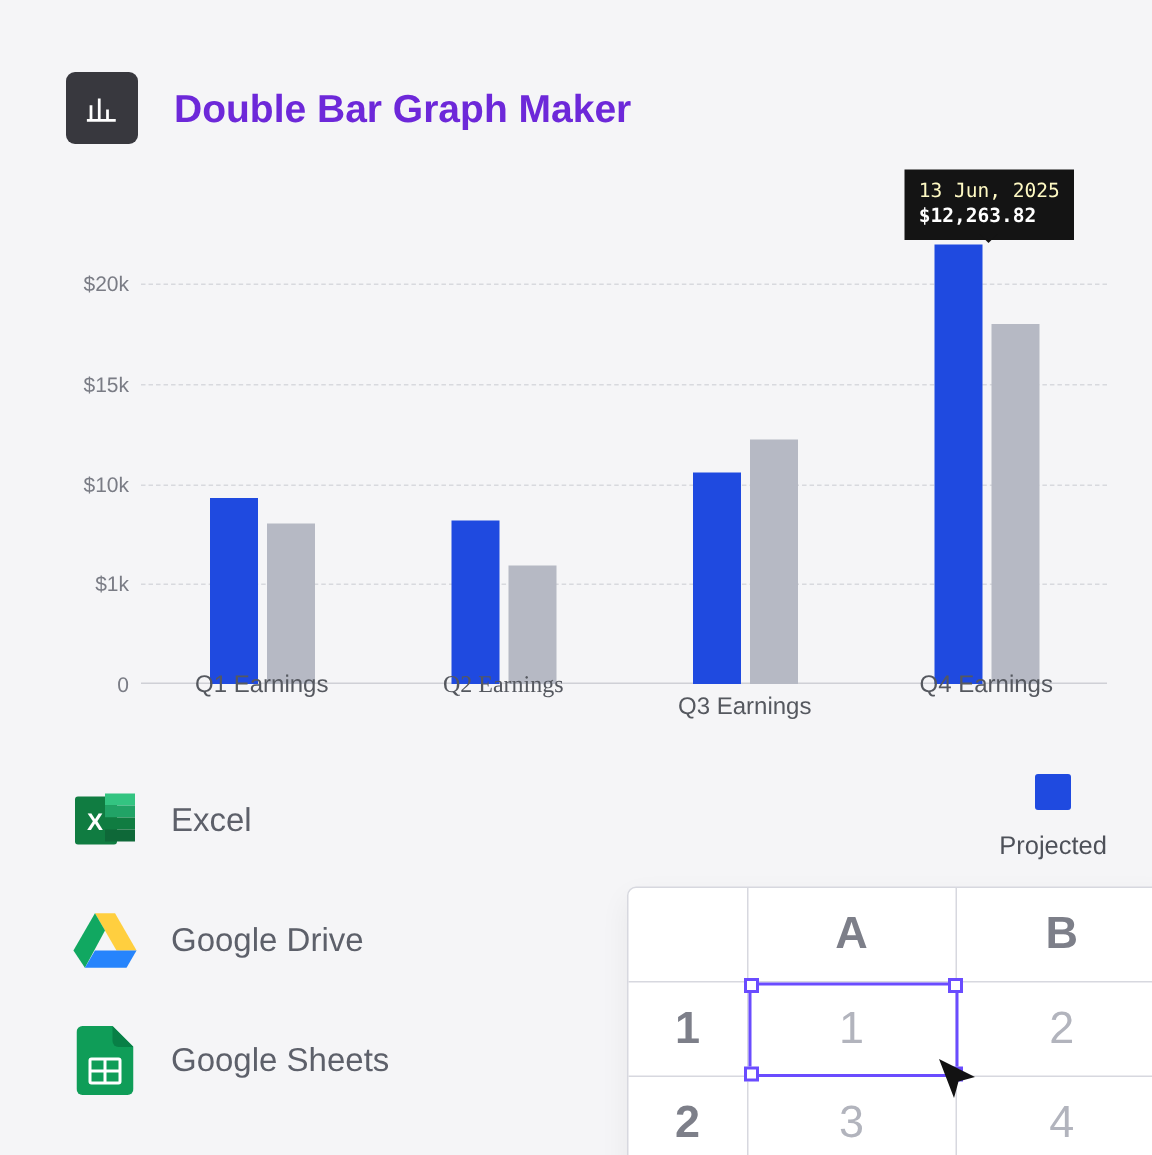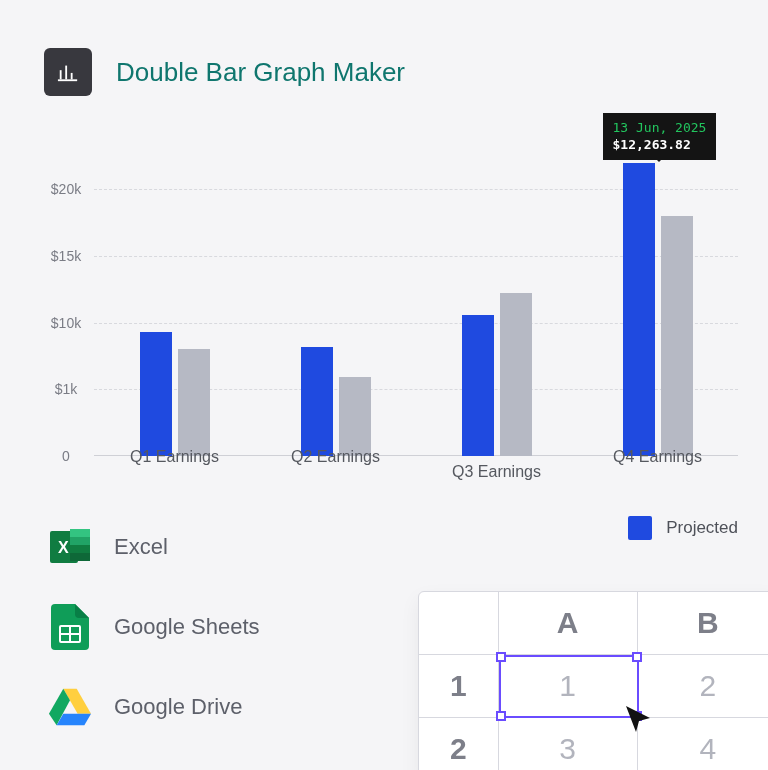--- a/index.html
+++ b/index.html
@@ -25,22 +25,22 @@
     height: 48px;
     background: #38383e;
     border-radius: 6px;
     display: flex;
     align-items: center;
     justify-content: center;
   }
   .chart-icon svg { width: 22px; height: 22px; }
   .title {
     font-size: 26px;
-    color: #0f766e;
-    font-weight: 400;
+    color: #6d28d9;
+    font-weight: 700;
   }
 
   
   .chart-wrap {
     position: relative;
     margin: 0 20px 0 44px;
     height: 400px;
   }
   .plot-area {
     position: absolute;
@@ -51,21 +51,21 @@
   }
   .grid-line {
     position: absolute;
     left: 0; right: 0;
     border-top: 1.5px dashed #d8d9de;
   }
   .y-tick {
     position: absolute;
     left: -48px;
     width: 40px;
-    text-align: center;
+    text-align: right;
     font-size: 14px;
     color: #7a7c85;
     transform: translateY(-50%);
   }
   .axis-line {
     position: absolute;
     left: 0; right: 0; bottom: 0;
     border-top: 1.5px solid #cfd0d6;
   }
   .bar {
@@ -92,21 +92,21 @@
   .tooltip {
     position: absolute;
     background: #141414;
     color: #fff;
     font-family: "Menlo", "Consolas", monospace;
     font-size: 13px;
     padding: 6px 10px;
     line-height: 1.35;
     white-space: nowrap;
   }
-  .tooltip .date { color: #22c55e; }
+  .tooltip .date { color: #fef9c3; }
   .tooltip .val  { color: #fff; font-weight: 600; }
   .tooltip::after {
     content: "";
     position: absolute;
     bottom: -8px;
     left: 50%;
     margin-left: -6px;
     border: 6px solid transparent;
     border-top-color: #141414;
   }
@@ -114,21 +114,21 @@
   
   .legend {
     display: flex;
     justify-content: flex-end;
     align-items: center;
     gap: 38px;
     margin: 8px 30px 22px 0;
     font-size: 17px;
     color: #4e5159;
   }
-  .legend-item { display: flex; align-items: center; gap: 14px; }
+  .legend-item { display: flex; align-items: center; gap: 14px; flex-direction: column; }
   .swatch { width: 24px; height: 24px; border-radius: 2px; }
 
   
   .integrations {
     position: absolute;
     left: 48px;
     top: 525px;
     display: flex;
     flex-direction: column;
     gap: 36px;
@@ -212,21 +212,21 @@
       <div class="bar last" style="left: 83.5px; width: 32px; height: 106.667px;"></div>
       <div class="bar proj" style="left: 206.5px; width: 32px; height: 109.333px;"></div>
       <div class="bar last" style="left: 244.5px; width: 32px; height: 78.6667px;"></div>
       <div class="bar proj" style="left: 367.5px; width: 32px; height: 141.333px;"></div>
       <div class="bar last" style="left: 405.5px; width: 32px; height: 162.667px;"></div>
       <div class="bar proj" style="left: 528.5px; width: 32px; height: 293.333px;"></div>
       <div class="bar last" style="left: 566.5px; width: 32px; height: 239.867px;"></div>
     </div>
   <div class="x-cats" id="xcats">
       <div class="x-cat" style="left: 80.5px;">Q1 Earnings</div>
-      <div class="x-cat" style="left: 241.5px;">Q2 Earnings</div>
+      <div class="x-cat" style="left: 241.5px; font-family: Liberation Serif, serif;">Q2 Earnings</div>
       <div class="x-cat" style="left: 402.5px; margin-top: 15px;">Q3 Earnings</div>
       <div class="x-cat" style="left: 563.5px;">Q4 Earnings</div>
     </div>
 <div class="tooltip" style="position: absolute; left: 558.5px; top: 4.66667px;"><span class="date">13 Jun, 2025</span><br><span class="val">$12,263.82</span></div>
   </div>
 
 <div class="legend" id="legend">
     <div class="legend-item">
       <div class="swatch" style="background: rgb(31, 74, 224);"></div>
       <span>Projected</span>
@@ -242,40 +242,40 @@
           <rect x="22" y="12" width="20" height="8" fill="#21a366"></rect>
           <rect x="22" y="20" width="20" height="8" fill="#107c41"></rect>
           <rect x="22" y="28" width="20" height="8" fill="#0e6838"></rect>
           <text x="10" y="28" font-size="16" font-weight="700" fill="#fff" font-family="Arial">X</text>
         </svg>
       </div>
       <span>Excel</span>
     </div>
     <div class="int">
       <div class="int-icon">
+        <svg width="46" height="40" viewBox="0 0 46 40">
+          <path d="M16 1h14l15 26H31L16 1z" fill="#ffcf3f"></path>
+          <path d="M1 27L16 1l7 12L9 39 1 27z" fill="#11a861"></path>
+          <path d="M9 39l7-12h29l-7 12H9z" fill="#2684fc"></path>
+        </svg>
+      </div>
+      <span>Google Drive</span>
+    </div>
+    <div class="int">
+      <div class="int-icon">
         <svg width="38" height="46" viewBox="0 0 38 46">
           <path d="M4 0h20l14 14v28a4 4 0 0 1-4 4H4a4 4 0 0 1-4-4V4a4 4 0 0 1 4-4z" fill="#0f9d58"></path>
           <path d="M24 0l14 14H28a4 4 0 0 1-4-4V0z" fill="#087f46"></path>
           <rect x="9" y="22" width="20" height="16" rx="1" fill="none" stroke="#fff" stroke-width="2"></rect>
           <line x1="9" y1="30" x2="29" y2="30" stroke="#fff" stroke-width="2"></line>
           <line x1="19" y1="22" x2="19" y2="38" stroke="#fff" stroke-width="2"></line>
         </svg>
       </div>
       <span>Google Sheets</span>
     </div>
-    <div class="int">
-      <div class="int-icon">
-        <svg width="46" height="40" viewBox="0 0 46 40">
-          <path d="M16 1h14l15 26H31L16 1z" fill="#ffcf3f"></path>
-          <path d="M1 27L16 1l7 12L9 39 1 27z" fill="#11a861"></path>
-          <path d="M9 39l7-12h29l-7 12H9z" fill="#2684fc"></path>
-        </svg>
-      </div>
-      <span>Google Drive</span>
-    </div>
   </div>
 
 <div class="sheet" id="sheet">
     <div class="sheet-row head">
       <div class="sheet-cell corner"></div>
       <div class="sheet-cell colA">A</div>
       <div class="sheet-cell colB">B</div>
     </div>
     <div class="sheet-row">
       <div class="sheet-cell rowh">1</div>

